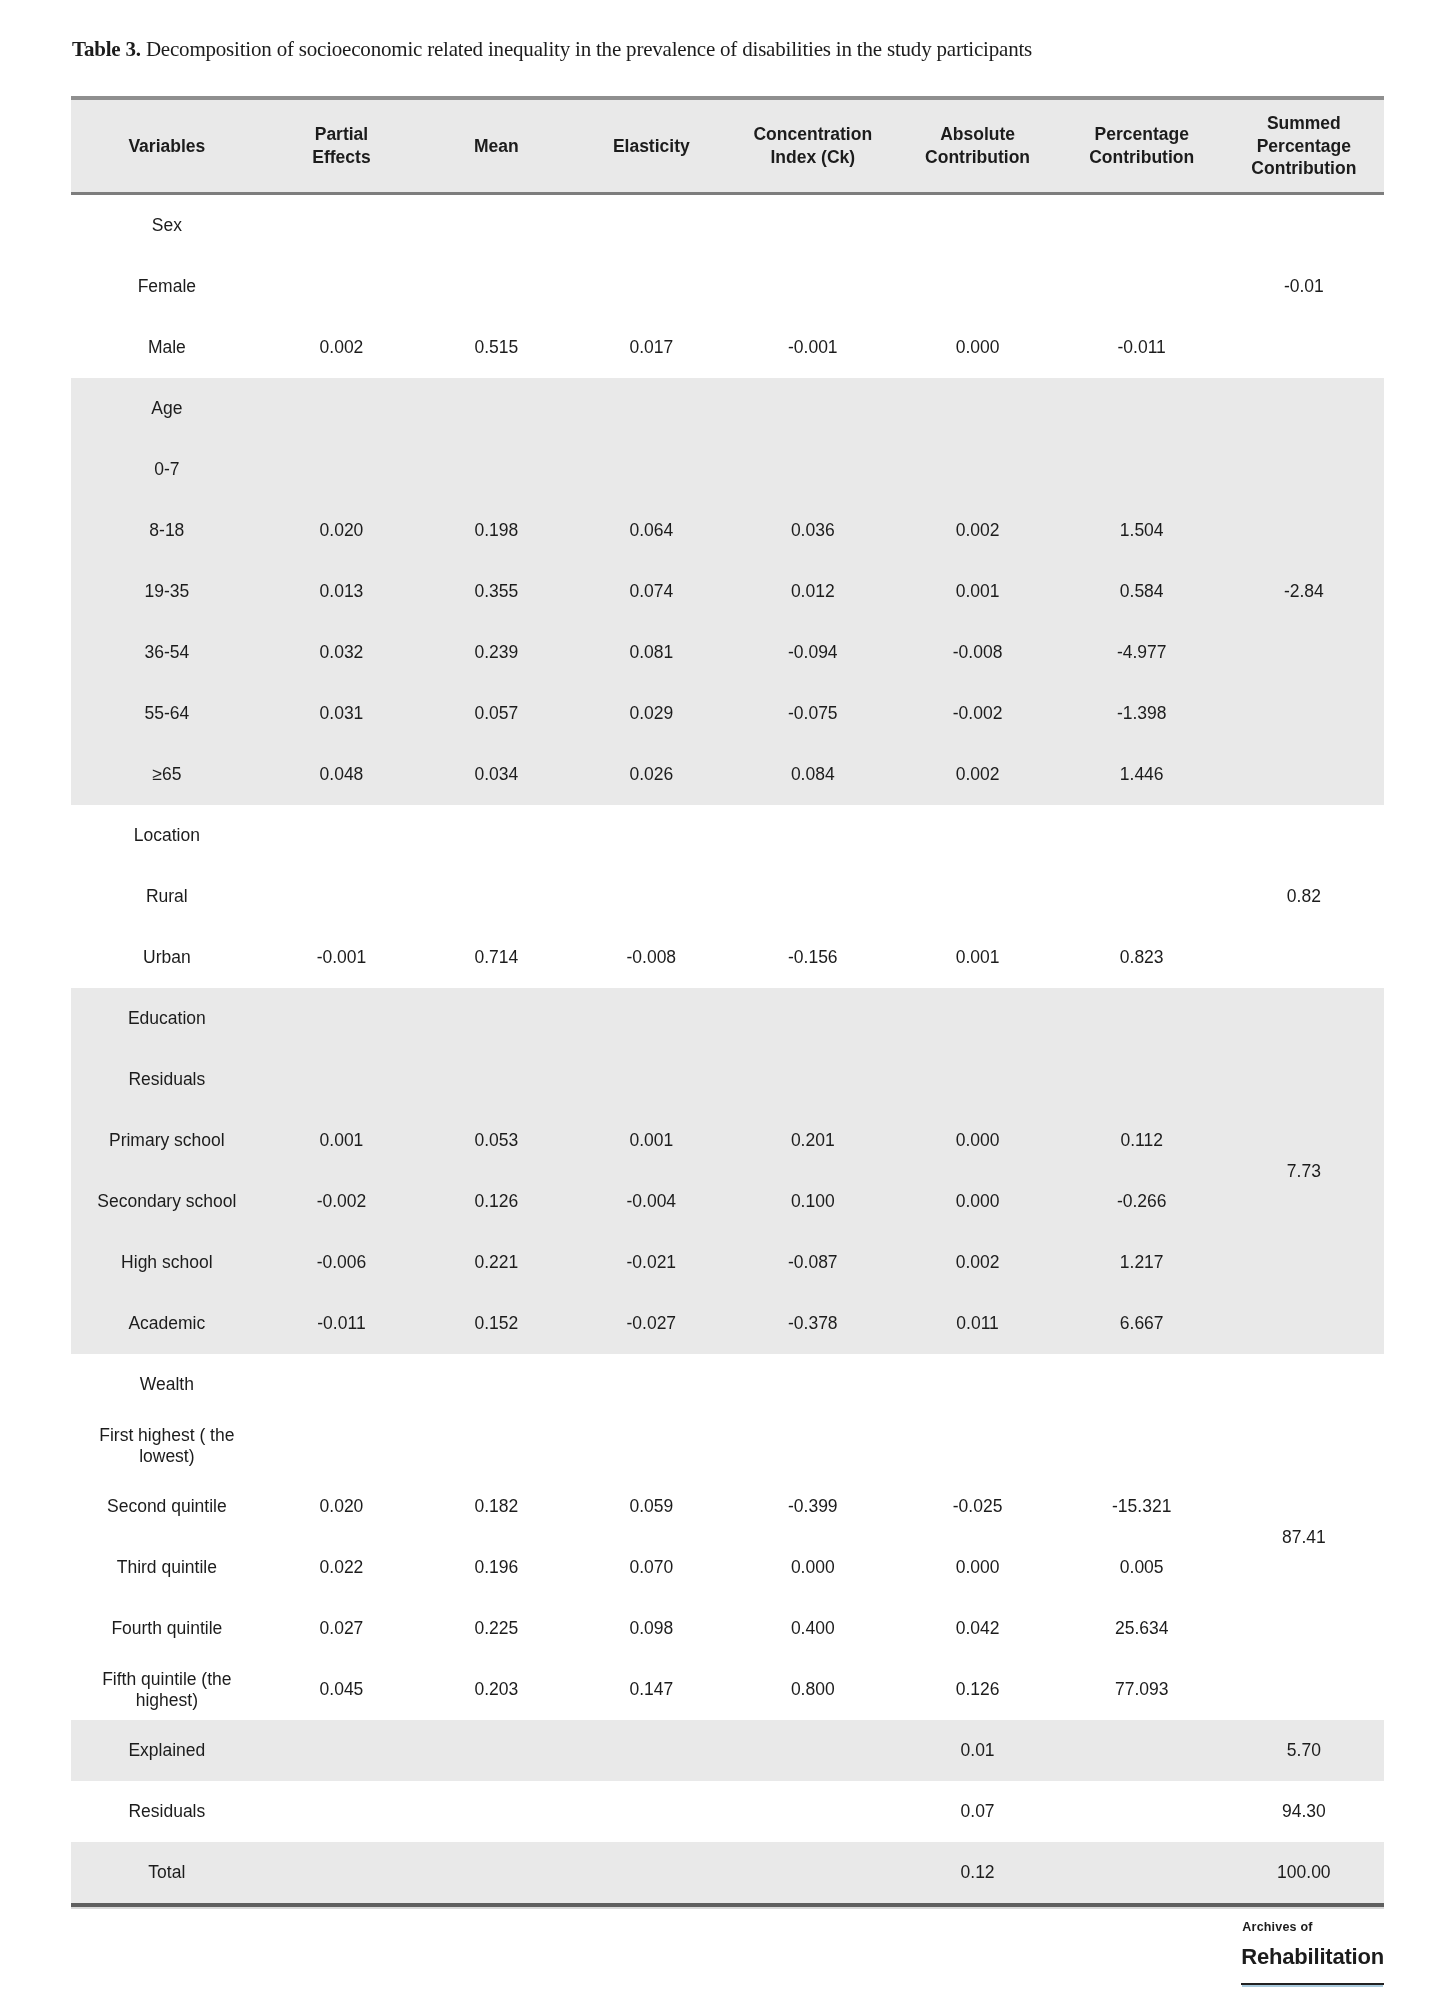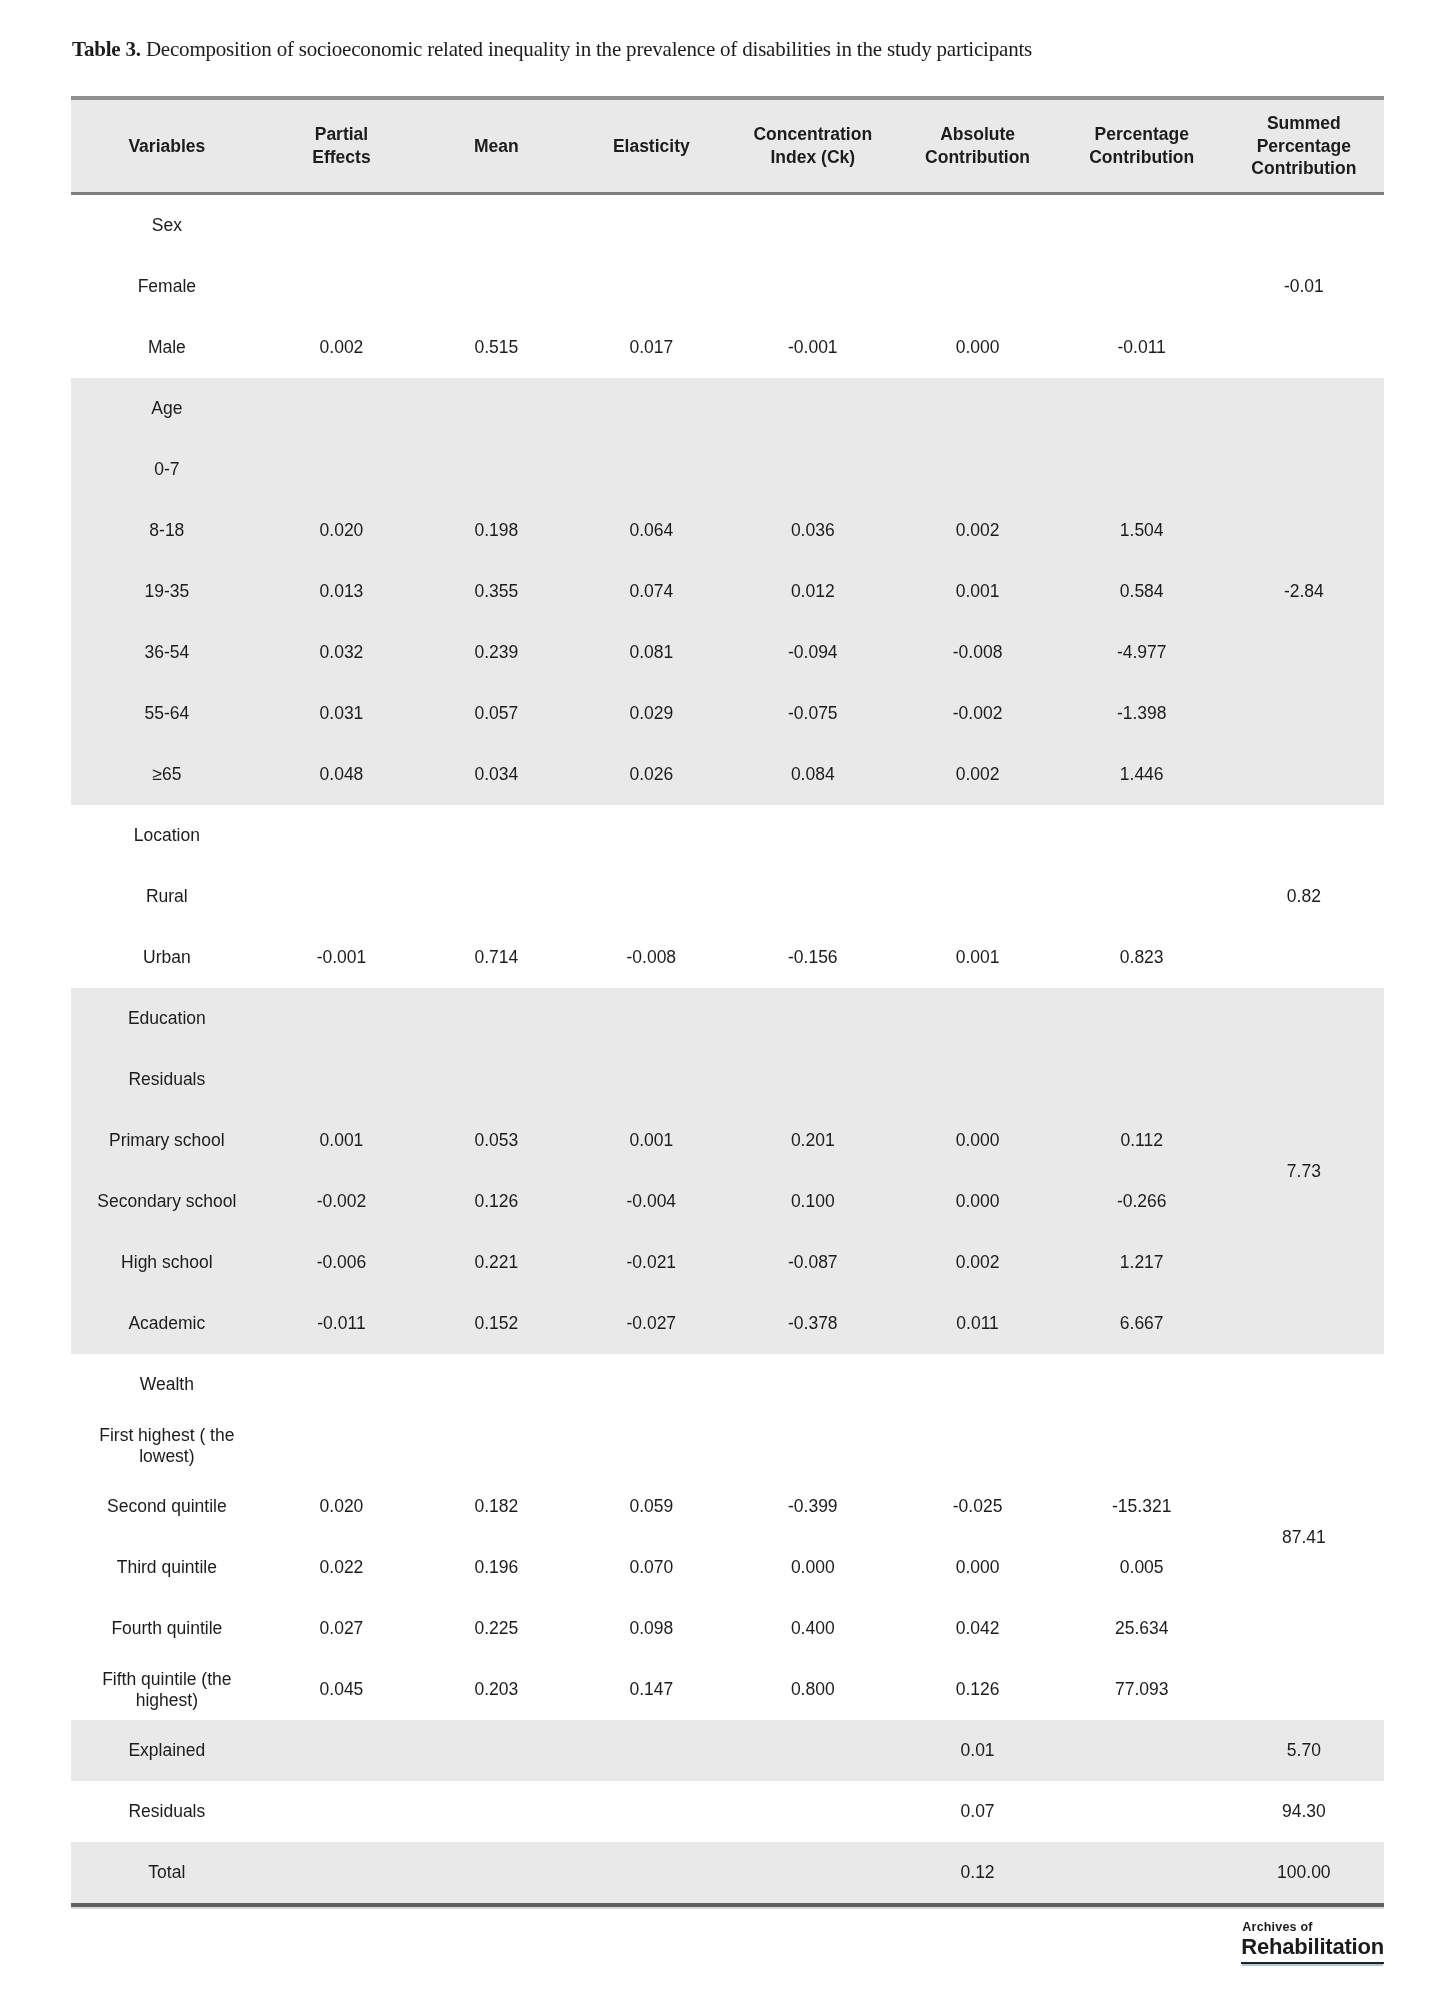--- a/index.html
+++ b/index.html
@@ -80,31 +80,31 @@
   .logo {
     position: absolute;
     right: 53px;
     top: 1920px;
     text-align: left;
   }
   .logo-small {
     font-size: 12.5px;
     font-weight: bold;
     letter-spacing: 0.2px;
-    margin: 0 0 1px 1px;
+    margin: 0 0 11px 1px;
   }
   .logo-name {
     display: inline-block;
     font-size: 22px;
     font-weight: bold;
     letter-spacing: -0.2px;
     line-height: 1.05;
     border-bottom: 2px solid #222222;
     box-shadow: 0 3px 0 -1px var(--logo-underline);
-    padding-bottom: 4px;
+    padding-bottom: 15px;
   }
 </style>
 </head>
 <body>
 
 <div class="title">
   <span class="title-prefix">Table 3.</span><span> Decomposition of socioeconomic related inequality in the prevalence of disabilities in the study participants</span>
 </div>
 
 <div class="dtable">

